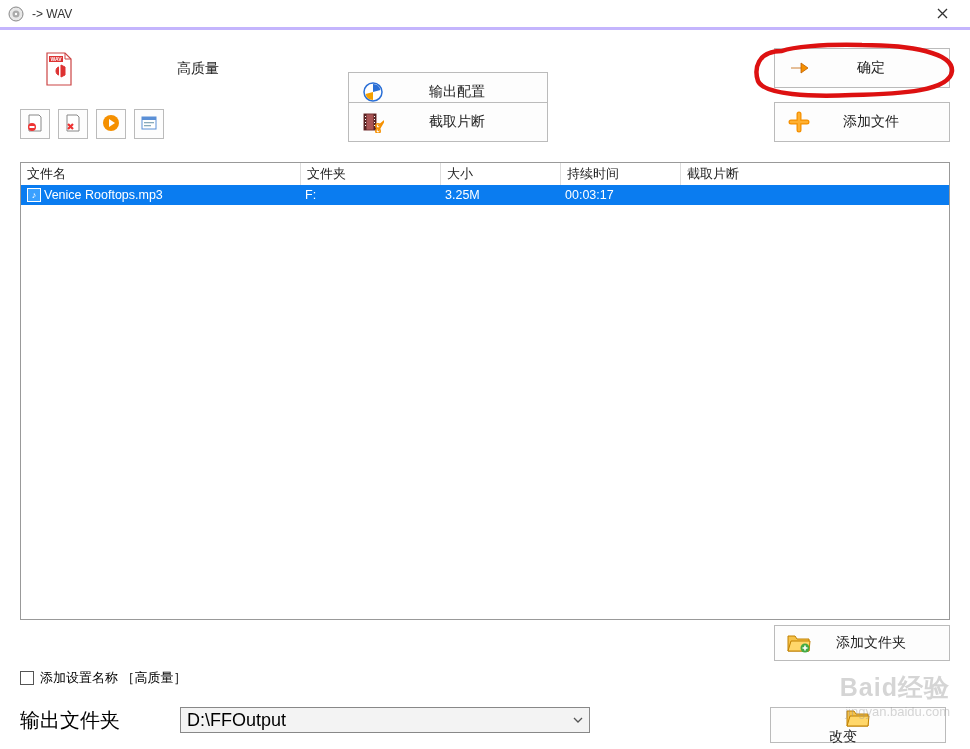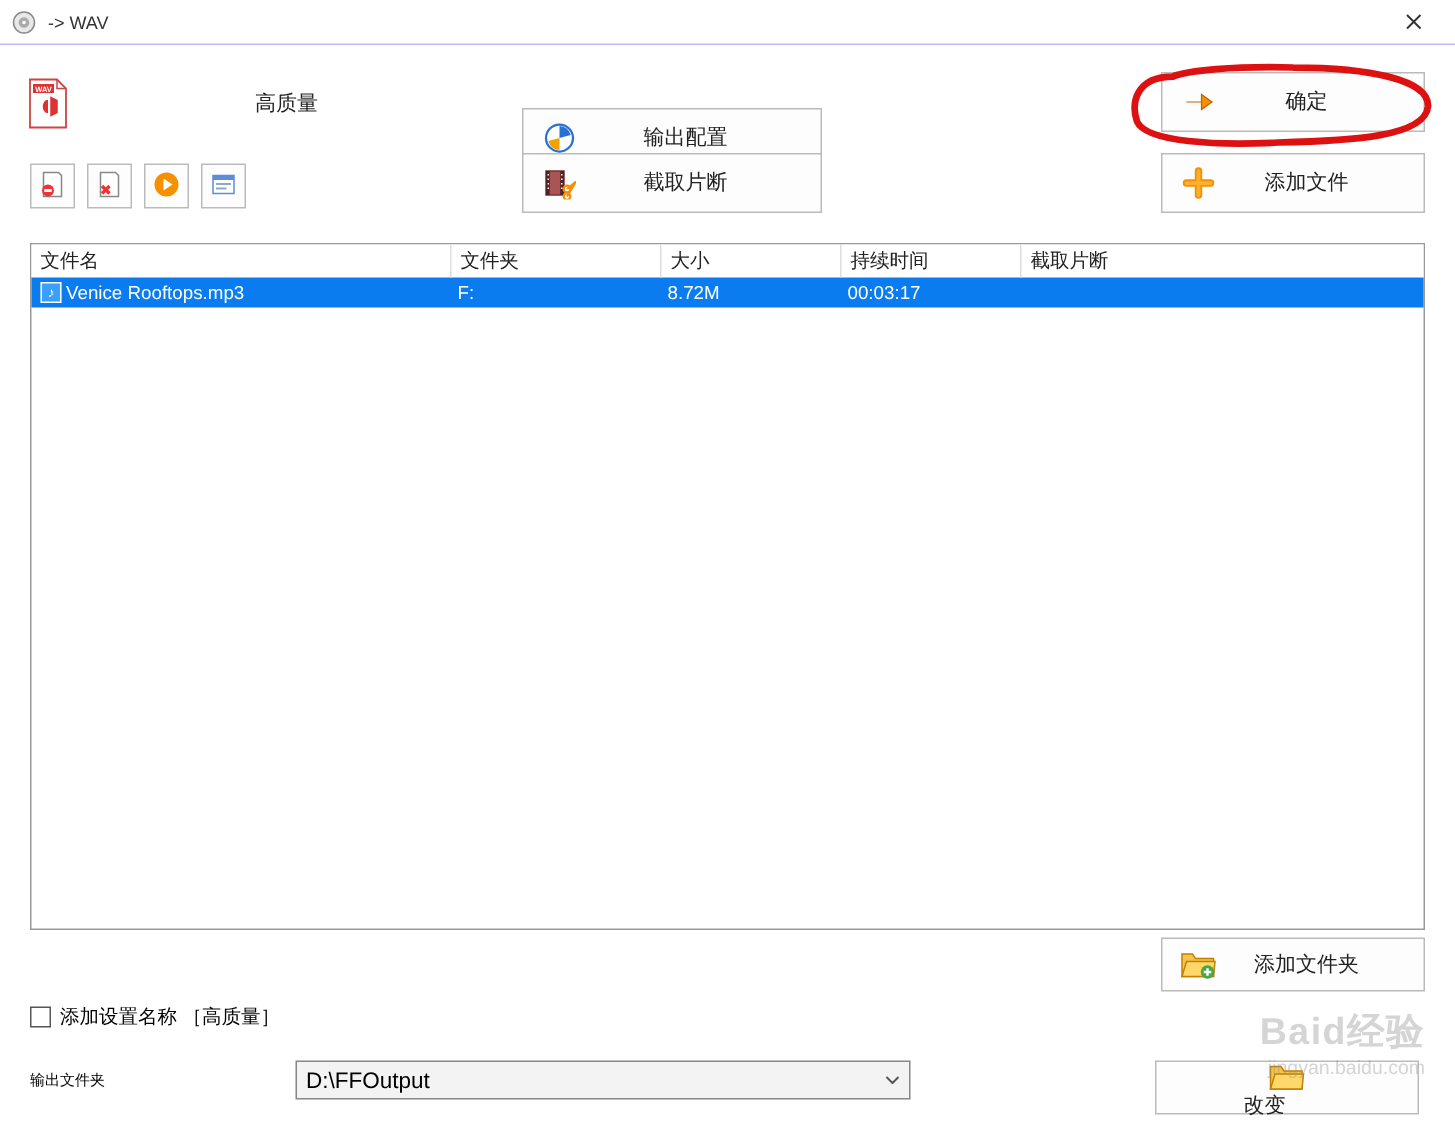--- a/index.html
+++ b/index.html
@@ -13,39 +13,38 @@
     color: #000;
     position: relative;
     overflow: hidden;
   }
   
   .titlebar {
     height: 30px;
     display: flex;
     align-items: center;
     padding: 0 8px;
-    border-bottom: 1px solid #c4b5fd;
+    border-bottom: 3px solid #c4b5fd;
   }
   .titlebar .app-icon {
     width: 16px; height: 16px;
     margin-right: 8px;
     display: inline-flex; align-items: center; justify-content: center;
   }
   .titlebar .title { flex: 1; font-size: 12px; color: #333; }
   .titlebar .close {
     width: 40px; height: 28px;
     display: flex; align-items: center; justify-content: center;
     font-size: 14px; color: #333; cursor: pointer;
   }
   
   .top-row {
     display: flex;
     align-items: center;
-    padding: 18px 20px 8px 10px;
-    gap: 20px;
+    padding: 18px 20px 8px 37px;
     position: relative;
     height: 68px;
   }
   .format-icon {
     width: 36px; height: 36px;
     margin-left: 4px;
   }
   .quality-label {
     font-size: 14px; color: #222;
     margin-left: 100px;
@@ -182,32 +181,31 @@
     width: 176px;
     height: 36px;
     top: 6px;
   }
   .bottom-row2 {
     display: flex;
     align-items: center;
     height: 34px;
     margin-top: 16px;
   }
-  .output-label { width: 160px; font-size:10px; }
+  .output-label { width: 160px; font-size:20px; }
   .combo {
     width: 410px;
     height: 26px;
     border: 1px solid #888;
     background: #f3f3f3;
     display: flex;
     align-items: center;
     padding-left: 6px;
-    font-size: 15px;
+    font-size: 18px;
     cursor: pointer;
-    margin-left: 17px;
   }
   .combo .combo-arrow {
     margin-left: auto;
     width: 22px; height: 100%;
     display: flex; align-items: center; justify-content: center;
     border-left: 0;
   }
   .change-btn {
     position: absolute;
     right: 24px;
@@ -362,21 +360,21 @@
     <div class="col-size">大小</div>
     <div class="col-duration">持续时间</div>
     <div class="col-clip">截取片断</div>
   </div>
   <div class="fl-row">
     <div class="col-name">
       <span class="file-ico">♪</span>
       <span>Venice Rooftops.mp3</span>
     </div>
     <div class="col-folder">F:</div>
-    <div class="col-size">8.72M</div>
+    <div class="col-size">3.25M</div>
     <div class="col-duration">00:03:17</div>
     <div class="col-clip"></div>
   </div>
 </div>
 
 <div class="bottom">
   <div class="bottom-row1">
     <label style="display:flex;align-items:center;cursor:pointer;">
       <span class="checkbox"></span>
       <span>添加设置名称 ［高质量］</span>

